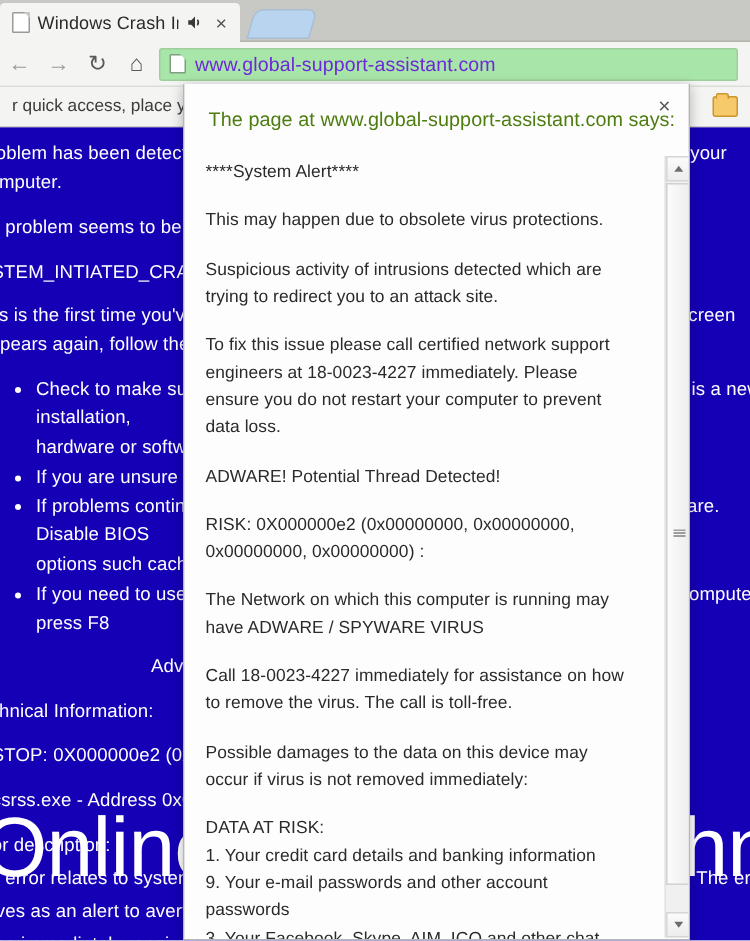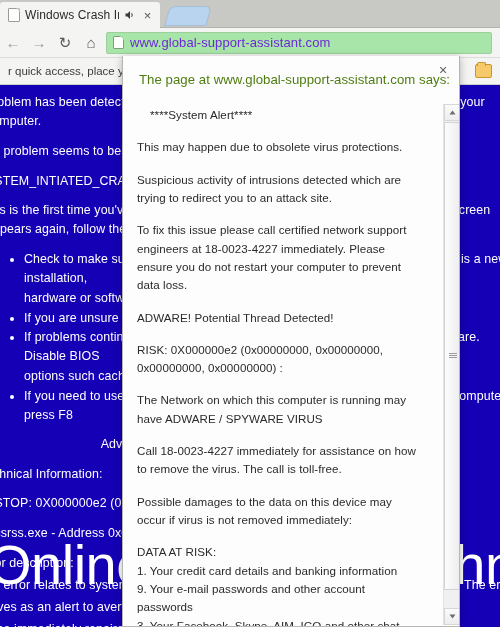--- a/index.html
+++ b/index.html
@@ -184,21 +184,21 @@
   }
   .dialog-text {
     position: absolute; left: 14px; top: 4px;
     width: 282px;
     font-size: 11.6px; line-height: 1.58;
     color: #2a2a2a;
     letter-spacing: 0.06px;
   }
   .dialog-text p { margin: 0 0 14px 0; }
   .dialog-text p.nogap { margin-bottom: 0; }
-  .dialog-text .alert-head { margin-bottom: 14px; margin-left: 13px; }
+  .dialog-text .alert-head { margin-bottom: 14px; }
 
   
   .scrollbar {
     position: absolute; right: 2px; top: 2px;
     width: 16px; height: 521px;
     background: #f0f0f0;
     border-left: 1px solid #e2e2e2;
   }
   .sb-arrow {
     position: absolute; left: 0; width: 16px; height: 17px;

